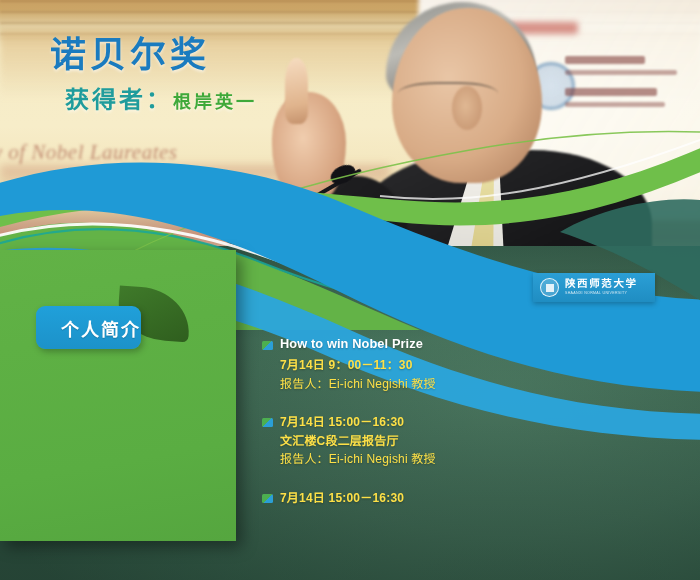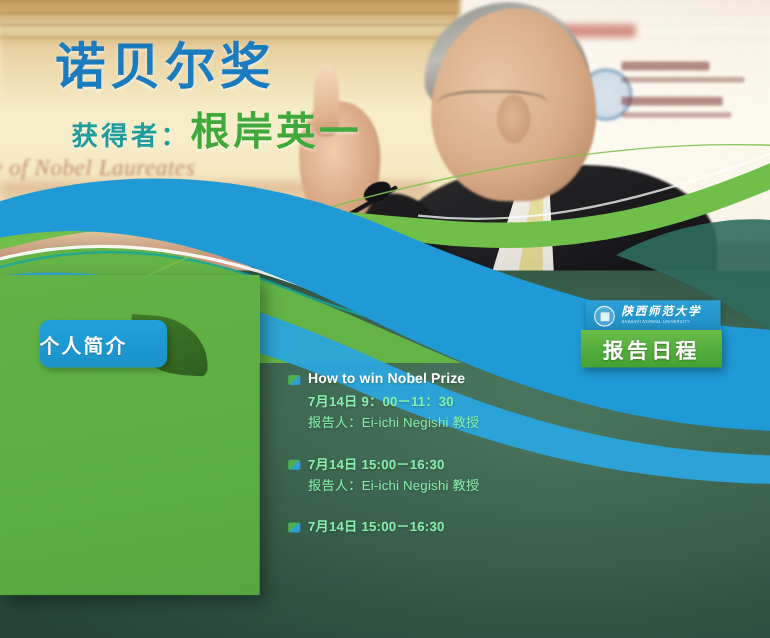--- a/index.html
+++ b/index.html
@@ -191,26 +191,26 @@
   
   .green-panel {
     position:absolute;
     left:0; top:250px; width:236px; height:291px;
     background: linear-gradient(170deg, #62b246 0%, #5eb044 30%, #5aad42 70%, #55a63f 100%);
     box-shadow: 6px 6px 14px rgba(0,0,0,.38);
     z-index: 6;
   }
 
   .badge-profile {
-    position:absolute; left:36px; top:291px;
-    width:116px; height:43px;
+    position:absolute; left:36px; top:306px;
+    width:105px; height:43px;
     background: linear-gradient(180deg, #20a0da, #1c92c9);
     border-radius: 9px;
     box-shadow: 2px 3px 6px rgba(0,0,0,.25);
-    display:flex; align-items:center; justify-content:flex-start;
+    display:flex; align-items:center; justify-content:flex-end;
     z-index: 9;
   }
   .badge-profile span {
     color:#ffffff;
     font-size:18px; font-weight:bold; letter-spacing:2px;
     text-shadow: 0 1px 1px rgba(0,0,0,.2);
   }
   .leaf {
     position:absolute; left:118px; top:288px; width:72px; height:52px;
     background: linear-gradient(150deg, #3f7a2a, #2f5e1e);
@@ -232,21 +232,20 @@
 
   
   .uni-logo-bar {
     position:absolute; left:533px; top:273px;
     width:122px; height:29px;
     background: linear-gradient(180deg, #2b9fd6, #1f8dc2);
     display:flex; align-items:center; gap:6px; padding-left:7px;
     box-sizing:border-box;
     z-index: 12;
     box-shadow: 0 2px 5px rgba(0,0,0,.25);
-    font-style: italic;
   }
   .uni-seal {
     width:17px; height:17px; border-radius:50%;
     border:1.4px solid rgba(255,255,255,.85);
     background: rgba(255,255,255,.18);
     display:flex; align-items:center; justify-content:center;
     flex:0 0 auto;
   }
   .uni-seal i {
     width:8px; height:8px; display:block;
@@ -289,42 +288,42 @@
     width:11px; height:9px;
     background: linear-gradient(135deg, #4caf50 0 50%, #2b9fd6 50% 100%);
     border-radius:1.5px;
   }
   .sched-title {
     color:#ffffff; font-size:12.8px; font-weight:bold;
     letter-spacing:.1px; line-height:16px; margin-bottom:4px;
     text-shadow: 0 1px 2px rgba(0,0,0,.28);
   }
   .sched-line {
-    color:#86efac; font-size:12px; line-height:18.5px;
+    color:#fde047; font-size:12px; line-height:18.5px;
     letter-spacing:.2px;
     text-shadow: 0 1px 2px rgba(0,0,0,.28);
   }
   .sched-line.bold { font-weight:bold; }
 
   
   .title-wrap { position:absolute; left:50px; top:36px; z-index:5; }
   .t-main {
-    font-size:46px; font-weight:bold; color:#1a7bbf;
+    font-size:36px; font-weight:bold; color:#1a7bbf;
     letter-spacing:4px; line-height:1.05;
     text-shadow: 0 2px 3px rgba(255,255,255,.55);
     font-family:"DejaVu Sans","Liberation Sans",sans-serif;
   }
   .t-sub { margin-top:6px; margin-left:15px; white-space:nowrap; }
   .t-sub .lbl {
     font-size:24px; font-weight:bold; color:#1f9c9c; letter-spacing:3px;
     text-shadow: 0 2px 3px rgba(255,255,255,.5);
     font-family:"DejaVu Sans","Liberation Sans",sans-serif;
   }
   .t-sub .nm {
-    font-size:36px; font-weight:bold; color:#3fa93a; letter-spacing:3px;
+    font-size:18px; font-weight:bold; color:#3fa93a; letter-spacing:3px;
     text-shadow: 0 2px 3px rgba(255,255,255,.5);
     font-family:"DejaVu Sans","Liberation Sans",sans-serif;
   }
 </style>
 </head>
 <body>
 
 <div id="poster">
 
   <div class="photo">
@@ -406,36 +405,34 @@
   <div class="uni-logo-bar">
     <span class="uni-seal">
         <i></i>
       </span>
     <span class="uni-names">
       <span class="uni-cn">陕西师范大学</span>
       <span class="uni-en">SHAANXI NORMAL UNIVERSITY</span>
     </span>
   </div>
 
-  <div class="badge-schedule">
-    <span>报告日程</span>
-  </div>
 
   <div class="schedule">
 
     <div class="sched-item">
       <span class="bullet"></span>
       <div class="sched-title">How to win Nobel Prize</div>
       <div class="sched-line bold">7月14日 9：00－11：30</div>
       <div class="sched-line">报告人：Ei-ichi Negishi 教授</div>
     </div>
 
     <div class="sched-item">
       <span class="bullet"></span>
       <div class="sched-line bold">7月14日 15:00－16:30</div>
+      <div class="sched-line bold">文汇楼C段二层报告厅</div>
       <div class="sched-line">报告人：Ei-ichi Negishi 教授</div>
     </div>
 
     <div class="sched-item">
       <span class="bullet"></span>
       <div class="sched-line bold">7月14日 15:00－16:30</div>
 
     </div>
 
   </div>

